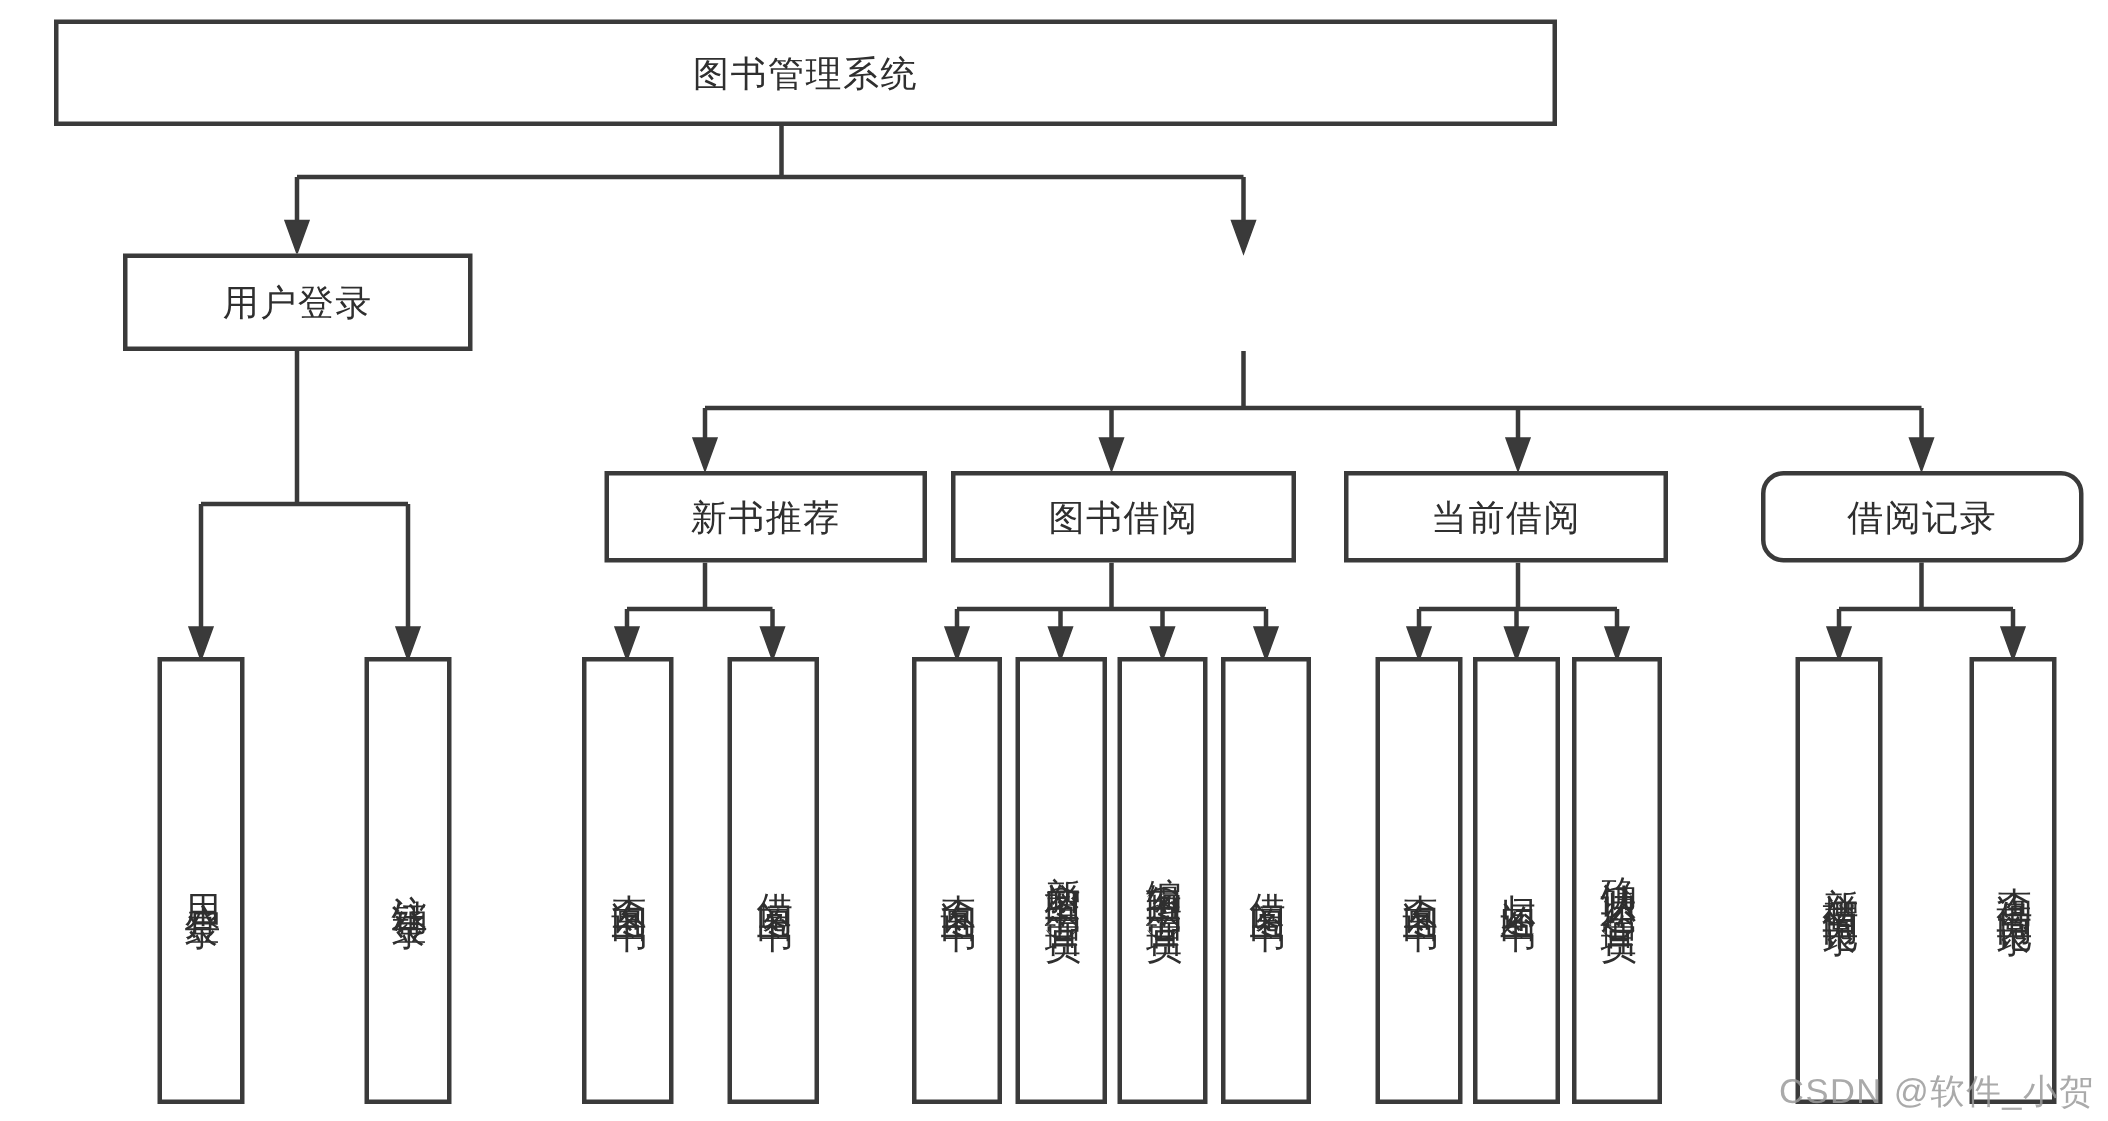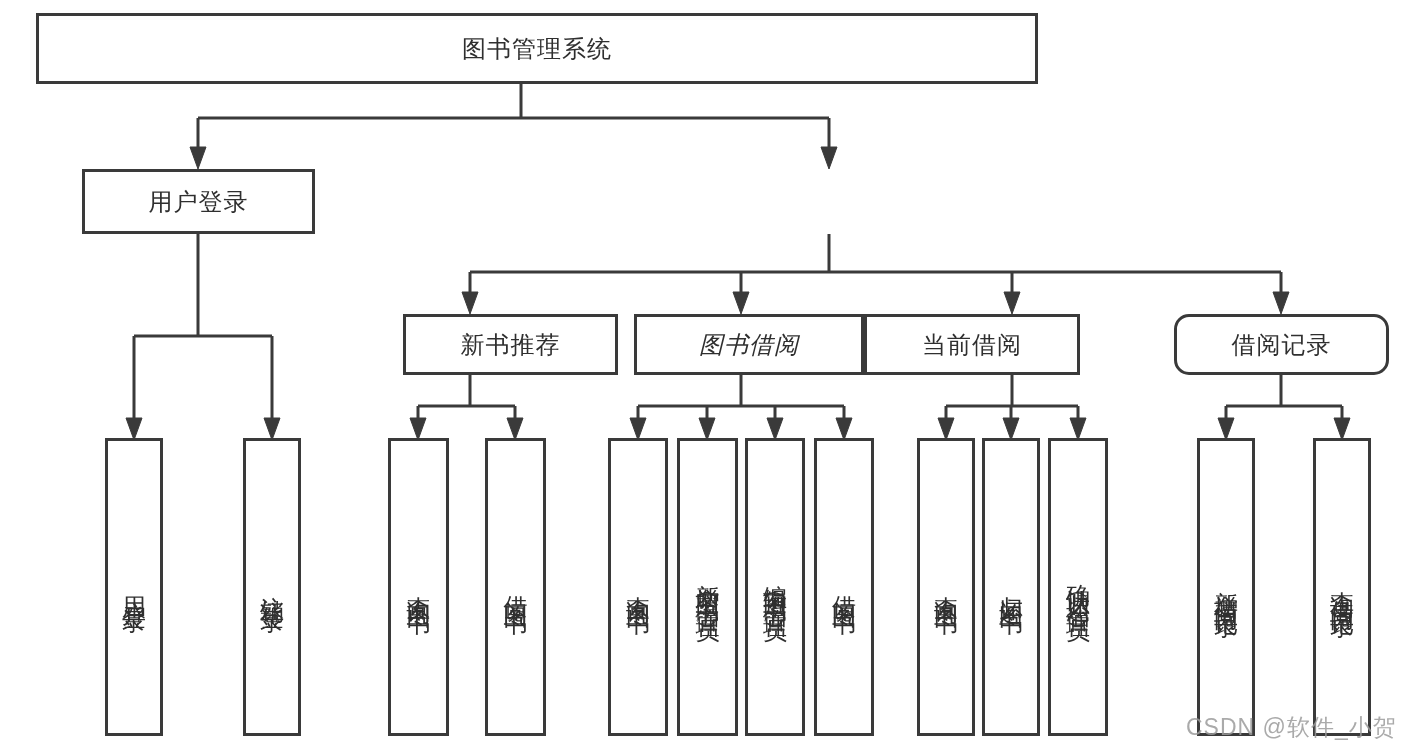--- a/index.html
+++ b/index.html
@@ -108,22 +108,22 @@
       <polygon points="1218,418 1234,418 1226,440"></polygon>
       <polygon points="1334,418 1350,418 1342,440"></polygon>
     </g>
   </svg>
 
   <div class="node" style="left:36px;top:13px;width:1002px;height:71px;">图书管理系统</div>
 
   <div class="node" style="left:82px;top:169px;width:233px;height:65px;">用户登录</div>
 
   <div class="node" style="left:363px;top:314px;width:215px;height:61px;margin-left:40px;">新书推荐</div>
-  <div class="node" style="left:634px;top:314px;width:230px;height:61px;font-style:italic;">图书借阅</div>
-  <div class="node" style="left:864px;top:314px;width:216px;height:61px;">当前借阅</div>
+  <div class="node" style="left:634px;top:314px;width:230px;height:61px;">图书借阅</div>
+  <div class="node" style="left:896px;top:314px;width:216px;height:61px;">当前借阅</div>
   <div class="node" style="left:1174px;top:314px;width:215px;height:61px;border-radius:15px;">借阅记录</div>
 
   <div class="node vnode" style="left:105px;top:438px;width:58px;height:298px;">用户登录</div>
   <div class="node vnode" style="left:243px;top:438px;width:58px;height:298px;">注销登录</div>
 
   <div class="node vnode" style="left:388px;top:438px;width:61px;height:298px;">查询图书</div>
   <div class="node vnode" style="left:485px;top:438px;width:61px;height:298px;">借阅图书</div>
 
   <div class="node vnode" style="left:608px;top:438px;width:60px;height:298px;">查询图书</div>
   <div class="node vnode" style="left:677px;top:438px;width:61px;height:298px;">新增图书（管理员）</div>

